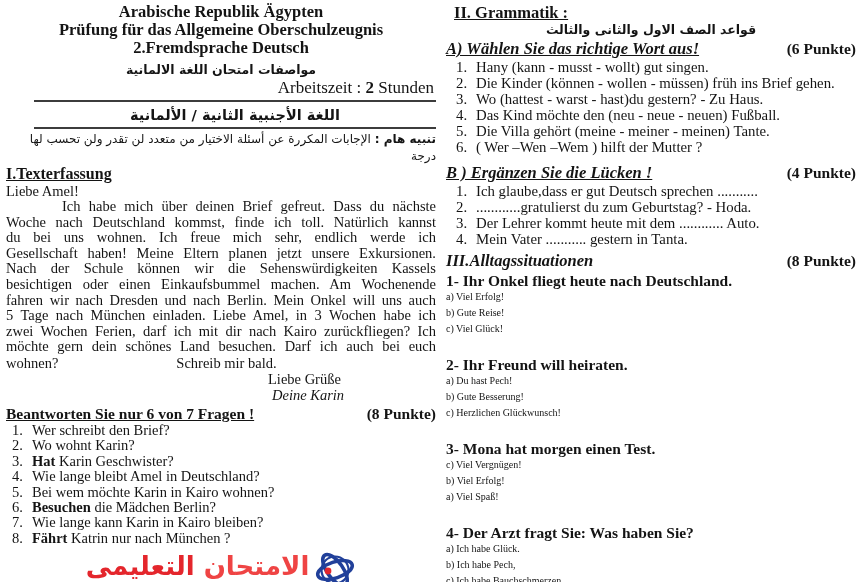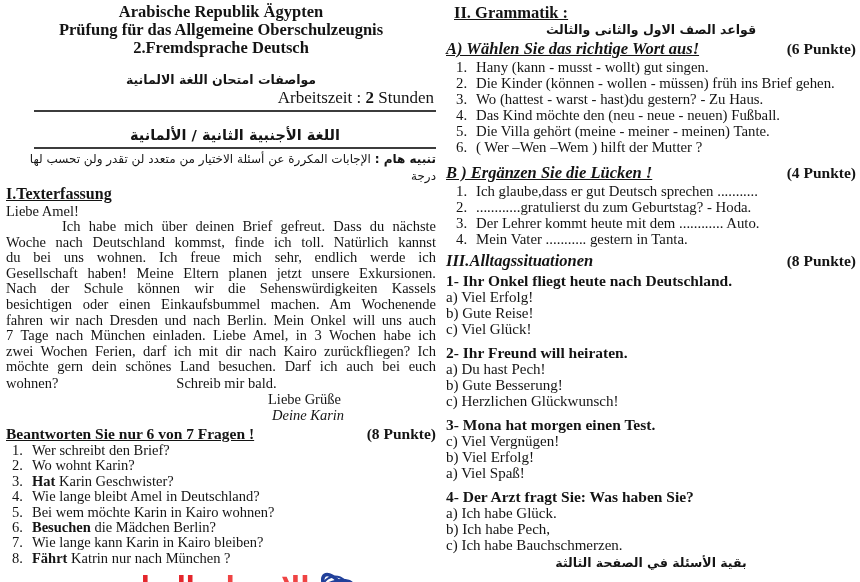--- a/index.html
+++ b/index.html
@@ -8,26 +8,26 @@
     position:relative; width:860px; height:582px; background:#fff;
     font-family:"Liberation Serif", serif; color:#141414; overflow:hidden;text-decoration:underline;
   }
   .col-left  { position:absolute; left:6px;  top:3px; width:430px; }
   .col-right { position:absolute; left:446px; top:3px; width:410px; }
 
   .ar { font-family:"DejaVu Sans", sans-serif; }
 
   
   .hdr { text-align:center; font-weight:bold; font-size:16.5px; line-height:18px; }
-  .hdr-ar { text-align:center; font-weight:bold; font-size:12.5px; line-height:16px; margin-top:15px; }
+  .hdr-ar { text-align:center; font-weight:bold; font-size:12.5px; line-height:16px; margin-top:5px; }
   .worktime { text-align:right; font-size:17px; line-height:20px; padding-right:2px; }
   .worktime b { font-weight:bold; }
   .subjectbox {
     margin-left:28px; border-top:2px solid #3c3c3c; border-bottom:2px solid #3c3c3c;
-    text-align:center; font-weight:bold; font-size:14.5px; line-height:18px; padding:14px 0 3px 0; margin-top:2px;
+    text-align:center; font-weight:bold; font-size:14.5px; line-height:18px; padding:4px 0 3px 0; margin-top:2px;
   }
   .notice { direction:rtl; text-align:right; font-size:12px; line-height:17px; margin-top:2px; }
   .notice b { font-weight:bold; }
   .sec-title { font-weight:bold; font-size:16px; line-height:18px; text-decoration:underline; }
   .salutation { font-size:14.5px; line-height:16px; }
   .letter > div {
     font-size:14.5px; line-height:15.6px; text-align:justify; text-align-last:justify;
     white-space:nowrap; overflow:hidden;
   }
   .letter > div:first-child { padding-left:56px; }
@@ -48,22 +48,22 @@
 
   
   .gram-title { font-weight:bold; font-size:16.5px; line-height:19px; text-decoration:underline; padding-left:8px; }
   .gram-sub { text-align:center; font-weight:bold; font-size:12.5px; line-height:16px; }
   .part-head { display:flex; justify-content:space-between; font-size:16.5px; line-height:20px; margin-top:1px; }
   .part-head .t { font-weight:bold; font-style:italic; text-decoration:underline; }
   .part-head .p { font-weight:bold; font-size:15.5px; font-style:normal; }
   .ilist > div { display:flex; font-size:14.8px; line-height:16px; padding-left:10px; }
   .ilist .num { min-width:20px; }
   .sit-sub { font-weight:bold; font-size:15.5px; line-height:18px; text-decoration:underline; padding-left:8px; }
-  .sit-title { font-weight:bold; font-size:15.5px; line-height:17px; margin-top:7px; }
-  .olist > div { font-size:15px; line-height:16px; }
+  .sit-title { font-weight:bold; font-size:15.5px; line-height:17px; margin-top:19px; }
+  .olist > div { font-size:10px; line-height:16px; }
   .mt2 { margin-top:2px; } .mt4 { margin-top:4px; } .mt8 { margin-top:8px; }
 </style>
 </head>
 <body>
 
 <div class="page">
 
   <div class="col-left">
     <div class="hdr">Arabische Republik Ägypten</div>
     <div class="hdr">Prüfung für das Allgemeine Oberschulzeugnis</div>
@@ -80,21 +80,21 @@
     <div class="salutation">Liebe Amel!</div>
 
     <div class="letter">
         <div>Ich habe mich über deinen Brief gefreut. Dass du nächste</div>
         <div>Woche nach Deutschland kommst, finde ich toll. Natürlich kannst</div>
         <div>du bei uns wohnen. Ich freue mich sehr, endlich werde ich</div>
         <div>Gesellschaft haben! Meine Eltern planen jetzt unsere Exkursionen.</div>
         <div>Nach der Schule können wir die Sehenswürdigkeiten Kassels</div>
         <div>besichtigen oder einen Einkaufsbummel machen. Am Wochenende</div>
         <div>fahren wir nach Dresden und nach Berlin. Mein Onkel will uns auch</div>
-        <div>7 Tage nach München einladen. Liebe Amel, in 3 Wochen habe ich</div>
+        <div>5 Tage nach München einladen. Liebe Amel, in 3 Wochen habe ich</div>
         <div>zwei Wochen Ferien, darf ich mit dir nach Kairo zurückfliegen? Ich</div>
         <div>möchte gern dein schönes Land besuchen. Darf ich auch bei euch</div>
       </div>
     <div class="letter-last"><span>wohnen?</span><span class="mid">Schreib mir bald.</span></div>
     <div class="closing1">Liebe Grüße</div>
     <div class="closing2">Deine Karin</div>
 
     <div class="task-head">
       <span class="t">Beantworten Sie nur 6 von 7 Fragen !</span>
       <span>(8 Punkte)</span>

